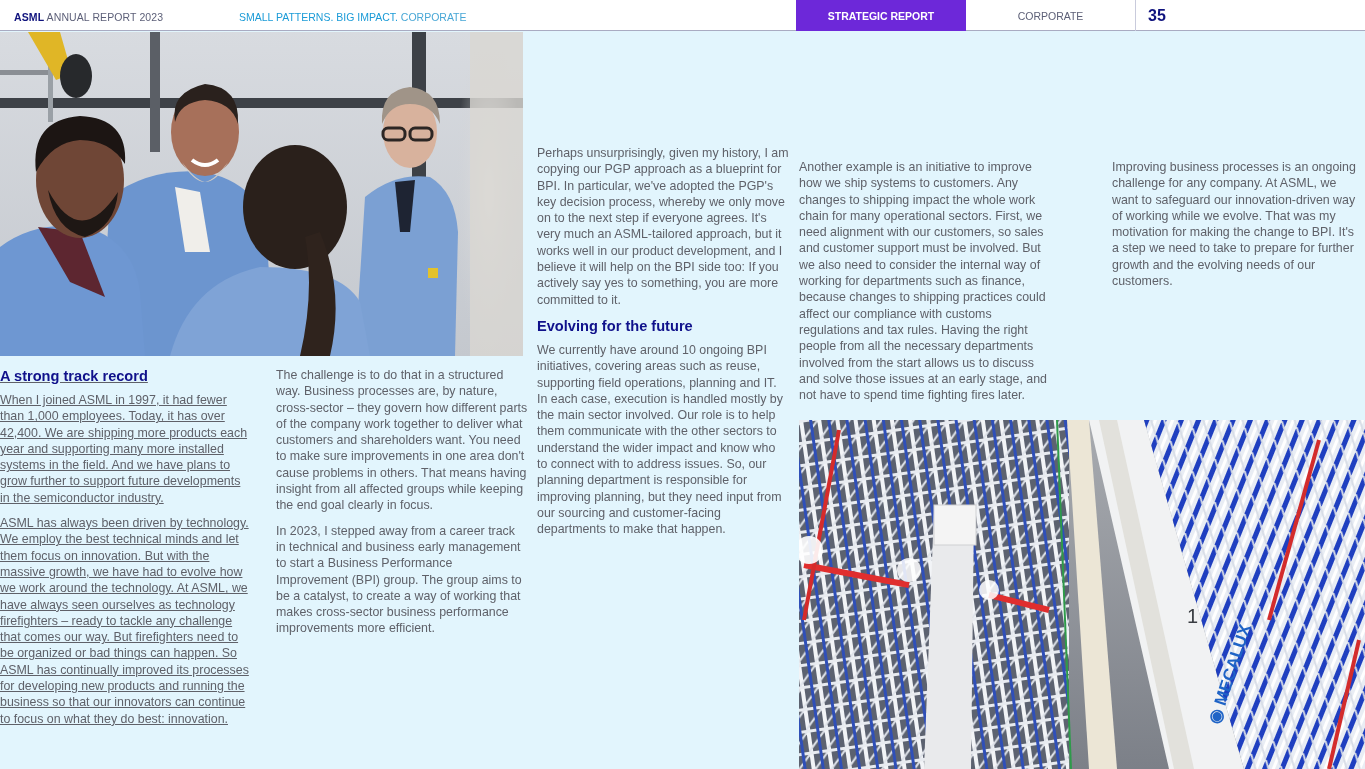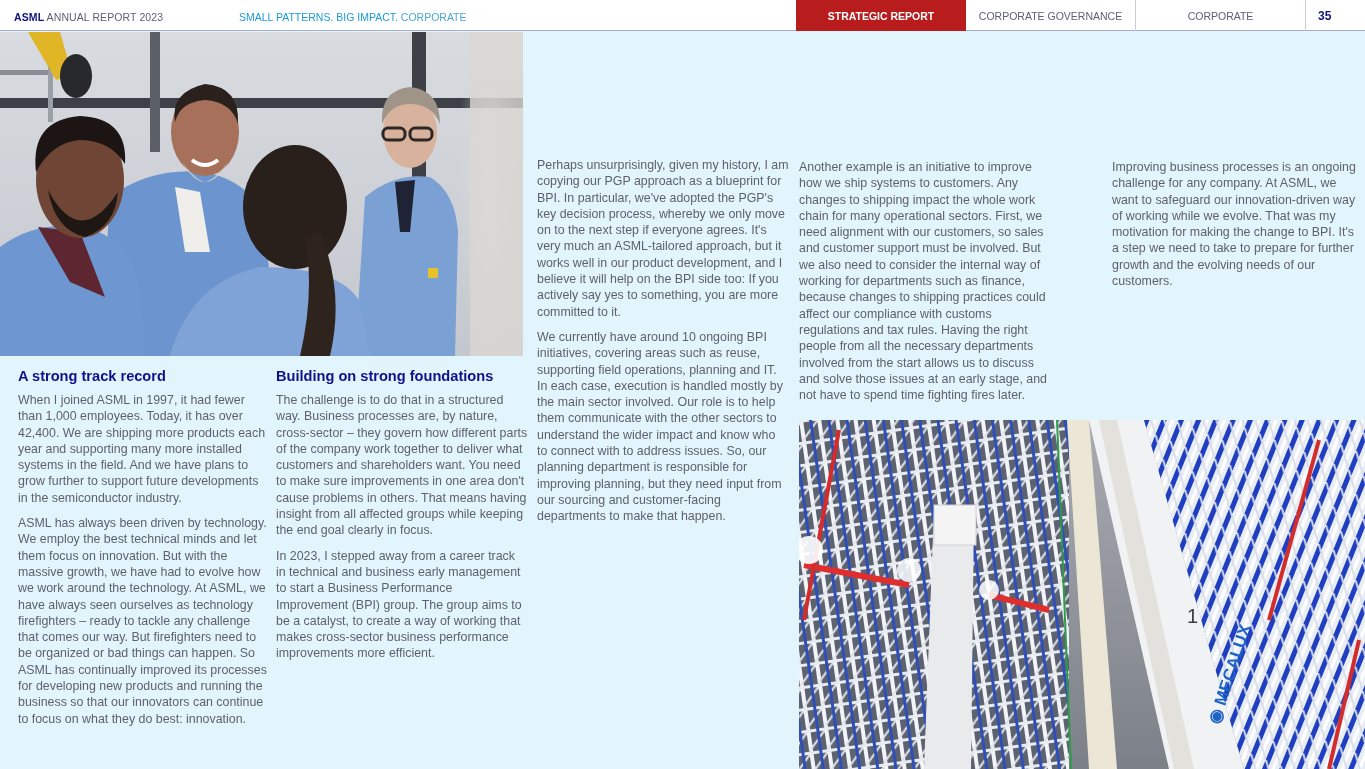--- a/index.html
+++ b/index.html
@@ -28,27 +28,27 @@
     }
     .section-title b { color: #1b9bd7; font-weight: normal; }
     .nav {
       position: absolute; left: 796px; top: 0; height: 31px; display: flex;
     }
     .nav-tab {
       height: 31px; display: flex; align-items: center; justify-content: center;
       border-right: 1px solid #c9cbdc; color: #5d6077; font-size: 10.5px;
       cursor: pointer;
     }
-    .nav-tab.active { background: #b91c1c; color: #ffffff; font-weight: bold; border-right: none; }
+    .nav-tab.active { background: #6d28d9; color: #ffffff; font-weight: bold; border-right: none; }
     .nav-tab.t1 { width: 170px; }
     .nav-tab.t2 { width: 170px; }
     .nav-tab.t3 { width: 170px; }
     .page-num {
       width: 59px; height: 31px; display: flex; align-items: center;
-      padding-left: 12px; color: #10137e; font-weight: bold; font-size: 12px;
+      padding-left: 12px; color: #10137e; font-weight: bold; font-size: 16px;
     }
 
     
     .photo-team {
       position: absolute; left: 0; top: 32px; width: 523px; height: 324px;
       overflow: hidden;
       background: linear-gradient(180deg, #c9cdd3 0%, #d6d9dd 40%, #bfc3c8 100%);
     }
     .photo-warehouse {
       position: absolute; left: 799px; top: 420px; width: 566px; height: 349px;
@@ -58,42 +58,41 @@
     
     .col {
       position: absolute; width: 252px;
       font-size: 12.4px; line-height: 16.3px; color: #5f6169;
     }
     .col p { margin-bottom: 9px; }
     .col h2 {
       color: #10118b; font-size: 14.6px; font-weight: bold; line-height: 18px;
       margin-bottom: 7px;
     }
-    .c1 { left: 18px; top: 367px; }
+    .c1 { left: 0; top: 367px; text-decoration: underline; }
     .c2 { left: 276px; top: 367px; }
-    .c3 { left: 537px; top: 157px; }
+    .c3 { left: 537px; top: 145px; }
     .c3 h2 { margin-top: 6px; }
     .c4 { left: 799px; top: 159px; }
     .c5 { left: 1112px; top: 159px; }
   </style>
 </head>
 <body>
 
 <header class="topbar">
   <div class="brand">
     <b>ASML</b>
     <span>ANNUAL REPORT 2023</span>
   </div>
   <div class="section-title">
     <b>SMALL PATTERNS. BIG IMPACT.</b>
     <span>CORPORATE</span>
   </div>
   <nav class="nav">
     <div class="nav-tab active t1">STRATEGIC REPORT</div>
-    <div class="nav-tab t2">CORPORATE GOVERNANCE</div>
     <div class="nav-tab t3">CORPORATE</div>
     <div class="page-num">35</div>
   </nav>
 </header>
 
 <div class="photo-team">
   <svg width="523" height="324" viewBox="0 0 523 324">
     <defs>
       <linearGradient id="wall" x1="0" y1="0" x2="0" y2="1">
         <stop offset="0" stop-color="#d8dbe0"></stop>
@@ -154,27 +153,27 @@
   </svg>
 </div>
 
 <section class="col c1">
   <h2>A strong track record</h2>
   <p>When I joined ASML in 1997, it had fewer than 1,000 employees. Today, it has over 42,400. We are shipping more products each year and supporting many more installed systems in the field. And we have plans to grow further to support future developments in the semiconductor industry.</p>
   <p>ASML has always been driven by technology. We employ the best technical minds and let them focus on innovation. But with the massive growth, we have had to evolve how we work around the technology. At ASML, we have always seen ourselves as technology firefighters – ready to tackle any challenge that comes our way. But firefighters need to be organized or bad things can happen. So ASML has continually improved its processes for developing new products and running the business so that our innovators can continue to focus on what they do best: innovation.</p>
 </section>
 
 <section class="col c2">
-  <h2>Building on strong foundations</h2>
   <p>The challenge is to do that in a structured way. Business processes are, by nature, cross-sector – they govern how different parts of the company work together to deliver what customers and shareholders want. You need to make sure improvements in one area don't cause problems in others. That means having insight from all affected groups while keeping the end goal clearly in focus.</p>
   <p>In 2023, I stepped away from a career track in technical and business early management to start a Business Performance Improvement (BPI) group. The group aims to be a catalyst, to create a way of working that makes cross-sector business performance improvements more efficient.</p>
 </section>
 
 <section class="col c3">
   <p>Perhaps unsurprisingly, given my history, I am copying our PGP approach as a blueprint for BPI. In particular, we've adopted the PGP's key decision process, whereby we only move on to the next step if everyone agrees. It's very much an ASML-tailored approach, but it works well in our product development, and I believe it will help on the BPI side too: If you actively say yes to something, you are more committed to it.</p>
+  <h2>Evolving for the future</h2>
   <p>We currently have around 10 ongoing BPI initiatives, covering areas such as reuse, supporting field operations, planning and IT. In each case, execution is handled mostly by the main sector involved. Our role is to help them communicate with the other sectors to understand the wider impact and know who to connect with to address issues. So, our planning department is responsible for improving planning, but they need input from our sourcing and customer-facing departments to make that happen.</p>
 </section>
 
 <section class="col c4">
   <p>Another example is an initiative to improve how we ship systems to customers. Any changes to shipping impact the whole work chain for many operational sectors. First, we need alignment with our customers, so sales and customer support must be involved. But we also need to consider the internal way of working for departments such as finance, because changes to shipping practices could affect our compliance with customs regulations and tax rules. Having the right people from all the necessary departments involved from the start allows us to discuss and solve those issues at an early stage, and not have to spend time fighting fires later.</p>
 </section>
 
 <section class="col c5">
   <p>Improving business processes is an ongoing challenge for any company. At ASML, we want to safeguard our innovation-driven way of working while we evolve. That was my motivation for making the change to BPI. It's a step we need to take to prepare for further growth and the evolving needs of our customers.</p>
 </section>

